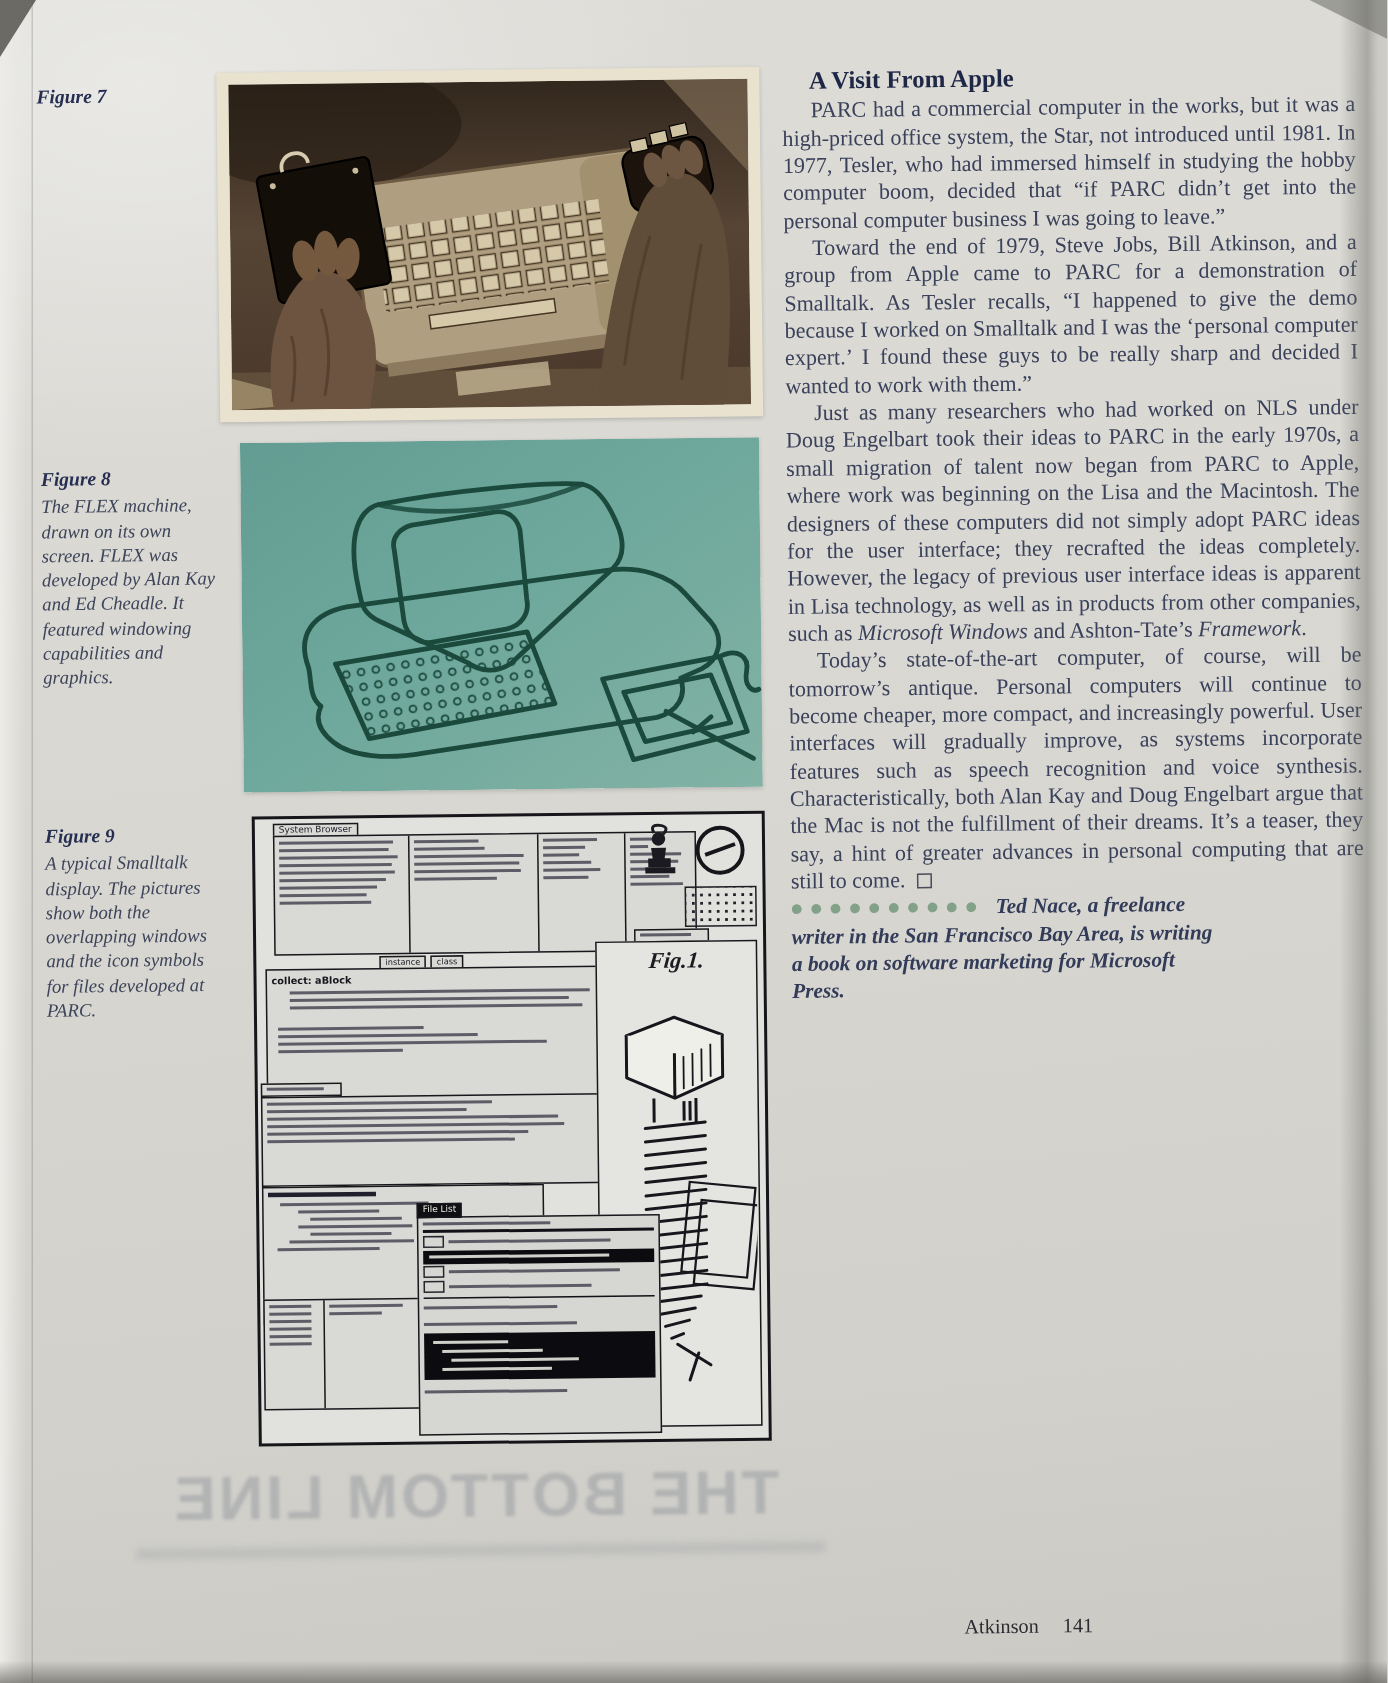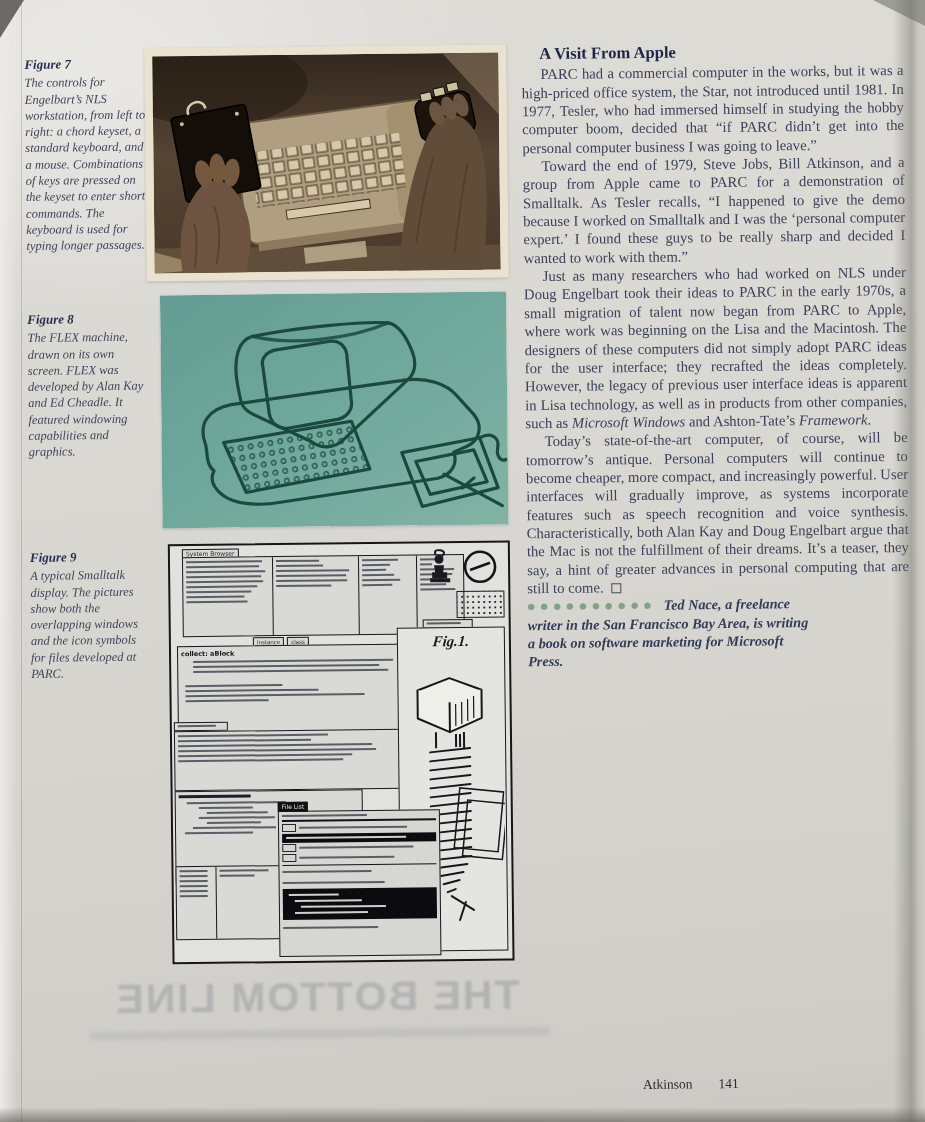--- a/index.html
+++ b/index.html
@@ -57,38 +57,37 @@
   .article{position:absolute;left:527px;top:46px;width:382px;color:#3a415a;font-size:14.7px;line-height:18.35px;text-align:justify;}
   .article h2{font-family:"Liberation Serif",serif;font-size:16.6px;color:#1e2746;margin:0 0 2px 18px;font-weight:bold;}
   .article p{margin:0;text-indent:19px;}
   .endmark{display:inline-block;width:8px;height:8px;border:1.5px solid #4a4a58;margin-left:8px;vertical-align:-1px;}
   .bio{margin-top:24px;width:282px;font-style:italic;font-weight:bold;color:#323b58;text-indent:0 !important;
        font-size:14.2px;line-height:18.2px;text-align:left;}
   .dots{font-style:normal;font-weight:normal;font-family:"DejaVu Sans",sans-serif;font-size:8.5px;letter-spacing:5.5px;
        color:#83a089;vertical-align:2px;}
 
   .footer{position:absolute;left:637px;top:1079px;font-size:13.5px;color:#2c2c32;}
-  .footer .pg{margin-left:26px;text-align:center;}
+  .footer .pg{margin-left:16px;text-align:center;}
 
   .ghost{position:absolute;left:42px;top:972px;width:540px;text-align:center;font-family:"Liberation Sans",sans-serif;
        font-weight:bold;font-size:41px;letter-spacing:2px;color:rgba(92,101,116,0.26);transform:scaleX(-1);
        filter:blur(1.1px);white-space:nowrap;}
   .ghost2{position:absolute;left:85px;top:1028px;width:460px;height:8px;background:rgba(110,118,132,0.16);filter:blur(2px);}
 </style>
 </head>
 <body>
 
 <div id="scan">
   <div class="sheet">
     <div class="sheet-hl"></div>
     <div class="content">
 
       <div class="cap" style="left:30px;top:52px;">
         <span class="cap-title">Figure 7</span>
-        <span>The controls for Engelbart’s NLS workstation, from left to right: a chord keyset, a standard keyboard, and a mouse. Combinations of keys are pressed on the keyset to enter short commands. The keyboard is used for typing longer passages.</span>
       </div>
       <div class="cap" style="left:30px;top:307px;">
         <span class="cap-title">Figure 8</span>
         <span>The FLEX machine, drawn on its own screen. FLEX was developed by Alan Kay and Ed Cheadle. It featured windowing capabilities and graphics.</span>
       </div>
       <div class="cap" style="left:30px;top:545px;">
         <span class="cap-title">Figure 9</span>
         <span>A typical Smalltalk display. The pictures show both the overlapping windows and the icon symbols for files developed at PARC.</span>
       </div>
 

